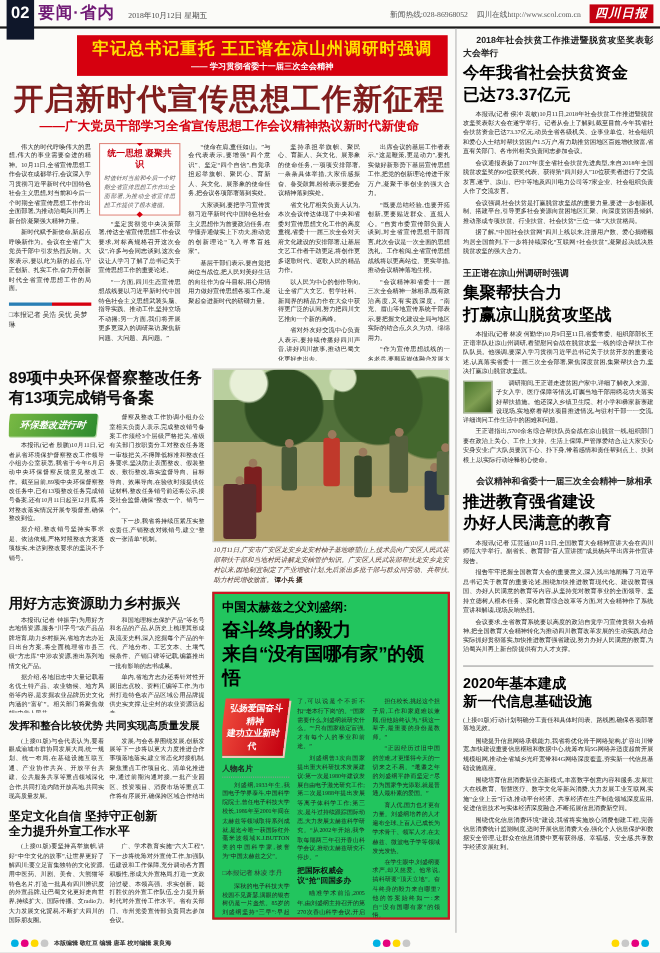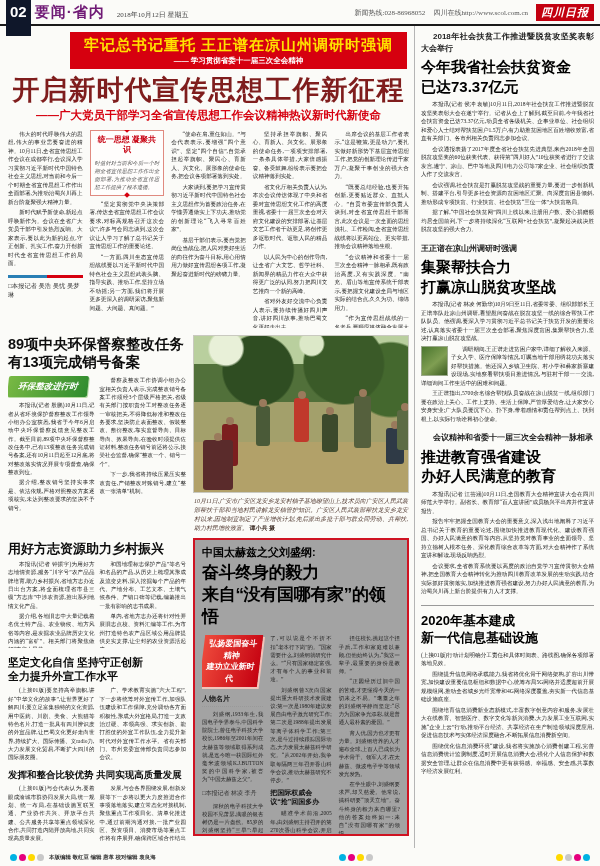--- a/index.html
+++ b/index.html
@@ -70,21 +70,21 @@
         radial-gradient(circle at 70% 18%, #3a5a28 0 20%, transparent 21%),
         radial-gradient(circle at 92% 28%, #44682e 0 16%, transparent 17%),
         linear-gradient(180deg,#b9cf9e 0 18%, #51703a 18% 42%, #a3a06b 42% 68%, #b2a169 68% 100%); }
   .fig { position:absolute; border-radius:3px; }
   .fig::before { content:""; position:absolute; top:-7px; left:50%; transform:translateX(-50%);
       width:8px; height:8px; border-radius:50%; background:#9a7a5c; }
   .caption { font-size:6px; font-style:italic; color:#50382f; line-height:1.5; text-align:justify; margin:4px 1px 5px; }
   .credit { font-weight:bold; font-style:normal; color:#3a2a22; }
 
   
-  .feature { border:2px solid #cf1322; padding:6px 7px 5px; height:298px; overflow:hidden; background:#a3a3a3; }
+  .feature { border:2px solid #cf1322; padding:6px 7px 5px; height:298px; overflow:hidden; background:#22c55e; }
   .f-kicker { font:bold 11px/1.2 "Liberation Sans",sans-serif; color:#000; margin-bottom:3px; }
   .f-hl { font:bold 17px/1.3 "Liberation Sans",sans-serif; color:#000; letter-spacing:-0.3px; }
   .f-cols { display:flex; gap:7px; margin-top:6px; height:222px; overflow:hidden; font-size:5.4px; }
   .fcol { flex:1; min-width:0; }
   .red-badge { background:linear-gradient(100deg,#ef4b3c,#c40010); color:#fff; text-align:center;
       font:bold 8px/1.45 "Liberation Sans",sans-serif; padding:3px 2px; transform:skewX(-7deg);
       margin:1px 3px 6px 0; box-shadow:2px 2px 0 #f3c3ba; }
   .profile-label { font:bold 7px "Liberation Sans",sans-serif; color:#222;
       border-bottom:1px dotted #999; padding-bottom:2px; margin-bottom:3px; }
   .f-byline { font-size:6px; color:#333; margin:5px 0 4px; }
@@ -203,42 +203,42 @@
                 <p class="bp">据介绍,各地旧志中大量记载着名优土特产品、农业物候、地方风俗等内容,是发掘农业品牌历史文化内涵的“富矿”。相关部门将聚焦做靓“中华人民共</p>
               </div>
               <div class="ecol">
                 <p class="bp">和国地理标志保护产品”等名号和名品的产品,从历史上梳理其形成及流变史料,深入挖掘每个产品的年代、产地分布、工艺文本、土壤气候条件、产销口碑等记载,编纂推出一批有影响的志书成果。</p>
                 <p class="bp">单内,省地方志办还将针对性开展旧志点校、资料汇编等工作,为市州打造特色农产品区域公用品牌提供史实支撑,让尘封的农业资源活起来。</p>
               </div>
             </div>
           </div>
 
           <div class="sec">
+            <div class="sec-hl-sm">发挥和整合比较优势 共同实现高质量发展</div>
+            <div class="two-cols h60">
+              <div class="ecol">
+                <p class="bp">(上接01版)与会代表认为,要着眼成渝城市群协同发展大局,统一规划、统一布局,在基础设施互联互通、产业协作共兴、开放平台共建、公共服务共享等重点领域深化合作,共同打造内陆开放高地,共同实现高质量发展。</p>
+              </div>
+              <div class="ecol">
+                <p class="bp">发展,与会各界围绕发展,创新发展等下一步将以更大力度推进合作事项落地落实,建立常态化对接机制,聚焦重点工作项目化、清单化推进中,通过前期沟通对接,一批产业园区、投资项目、消费市场等重点工作将有序展开,确保跨区域合作结出实实在在的成果。</p>
+              </div>
+            </div>
+          </div>
+
+          <div class="sec">
             <div class="sec-hl-2l">
               <div>坚定文化自信 坚持守正创新</div>
               <div>全力提升外宣工作水平</div>
             </div>
             <div class="two-cols h78">
               <div class="ecol">
                 <p class="bp">(上接01版)要坚持高举旗帜,讲好“中华文化的故事”,让世界更好了解四川;要立足富集独特的文化资源,用中医药、川剧、美食、大熊猫等特色名片,打造一批具有四川辨识度的外宣品牌,让巴蜀文化更好走向世界,持续扩大、国际传播、文radio力,大力发展文化贸易,不断扩大四川的国际朋友圈。</p>
               </div>
               <div class="ecol">
                 <p class="bp">广、学术教育实施“六大工程”,下一步将统筹对外宣传工作,加强队伍建设和工作保障,充分调动各方面积极性,形成大外宣格局,打造一支政治过硬、本领高强、求实创新、能打胜仗的外宣工作队伍,全力提升新时代对外宣传工作水平。省有关部门、市州党委宣传部负责同志参加会议。</p>
-              </div>
-            </div>
-          </div>
-
-          <div class="sec">
-            <div class="sec-hl-sm">发挥和整合比较优势 共同实现高质量发展</div>
-            <div class="two-cols h60">
-              <div class="ecol">
-                <p class="bp">(上接01版)与会代表认为,要着眼成渝城市群协同发展大局,统一规划、统一布局,在基础设施互联互通、产业协作共兴、开放平台共建、公共服务共享等重点领域深化合作,共同打造内陆开放高地,共同实现高质量发展。</p>
-              </div>
-              <div class="ecol">
-                <p class="bp">发展,与会各界围绕发展,创新发展等下一步将以更大力度推进合作事项落地落实,建立常态化对接机制,聚焦重点工作项目化、清单化推进中,通过前期沟通对接,一批产业园区、投资项目、消费市场等重点工作将有序展开,确保跨区域合作结出实实在在的成果。</p>
               </div>
             </div>
           </div>
         </div>
 
         <div class="mid-right">
 
           <div class="photo">
             <div class="fig" style="left:28px;top:88px;width:16px;height:42px;background:#7c1f1f;"></div>
             <div class="fig" style="left:62px;top:70px;width:14px;height:40px;background:#4a5a38;"></div>

